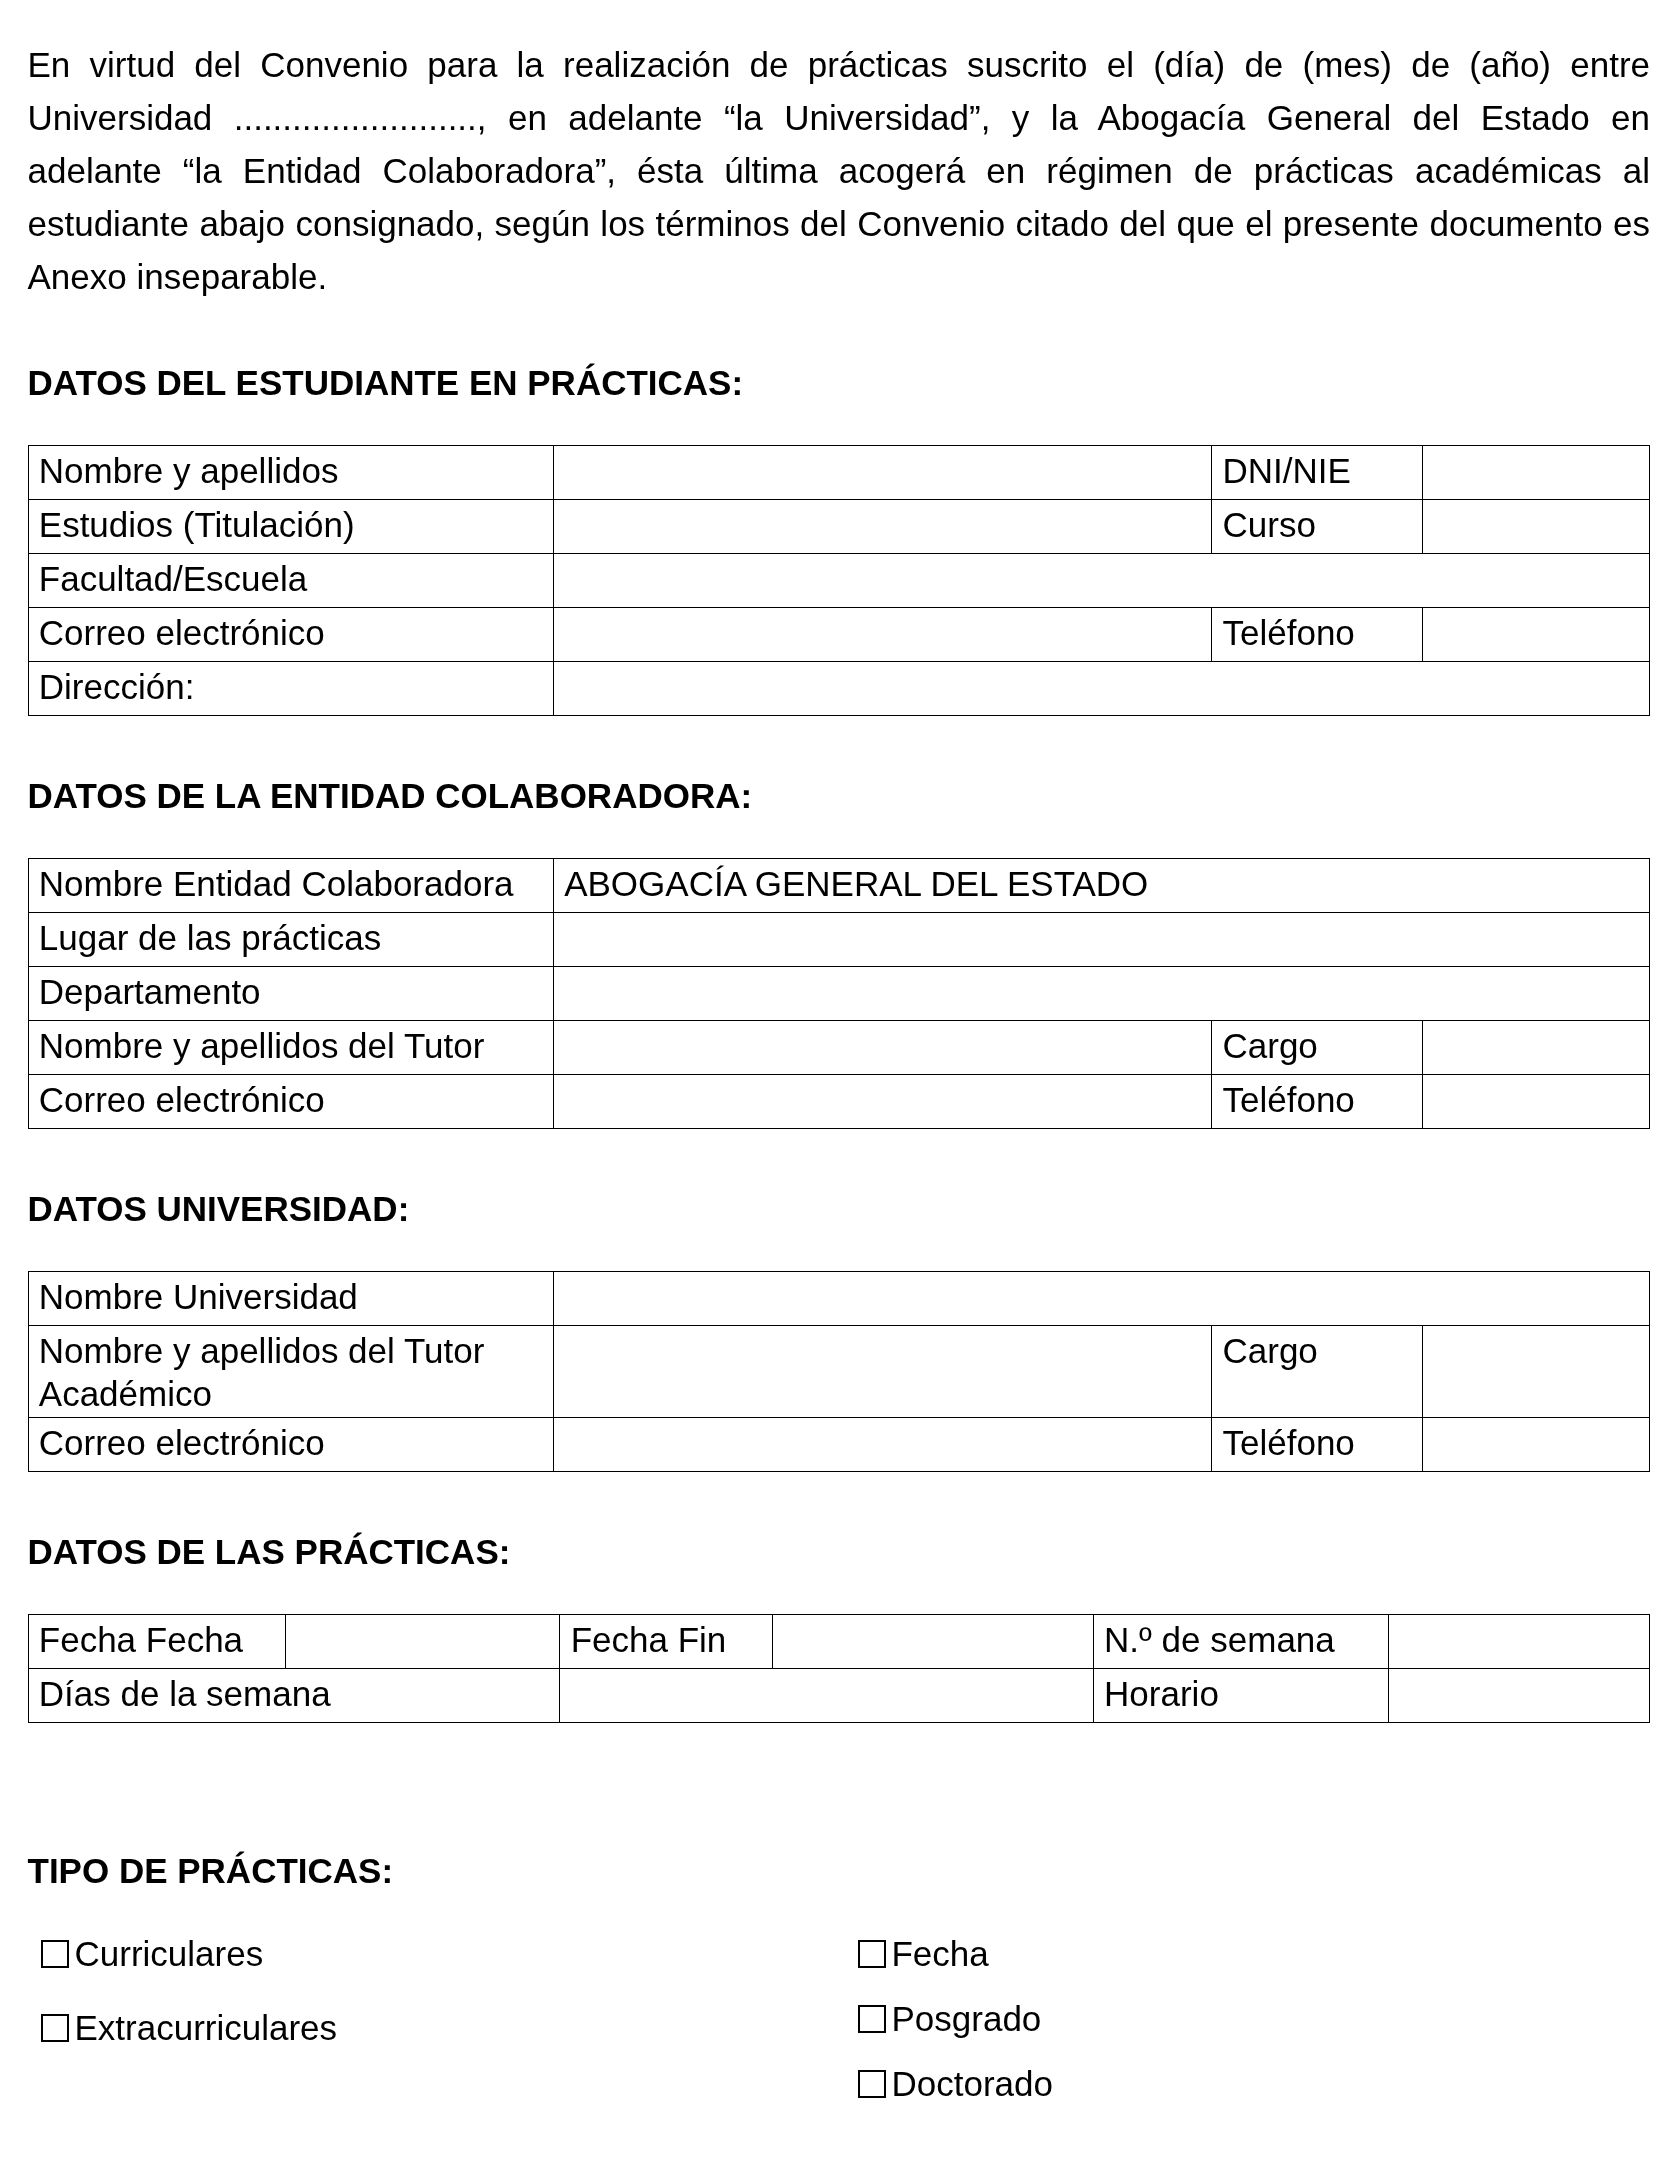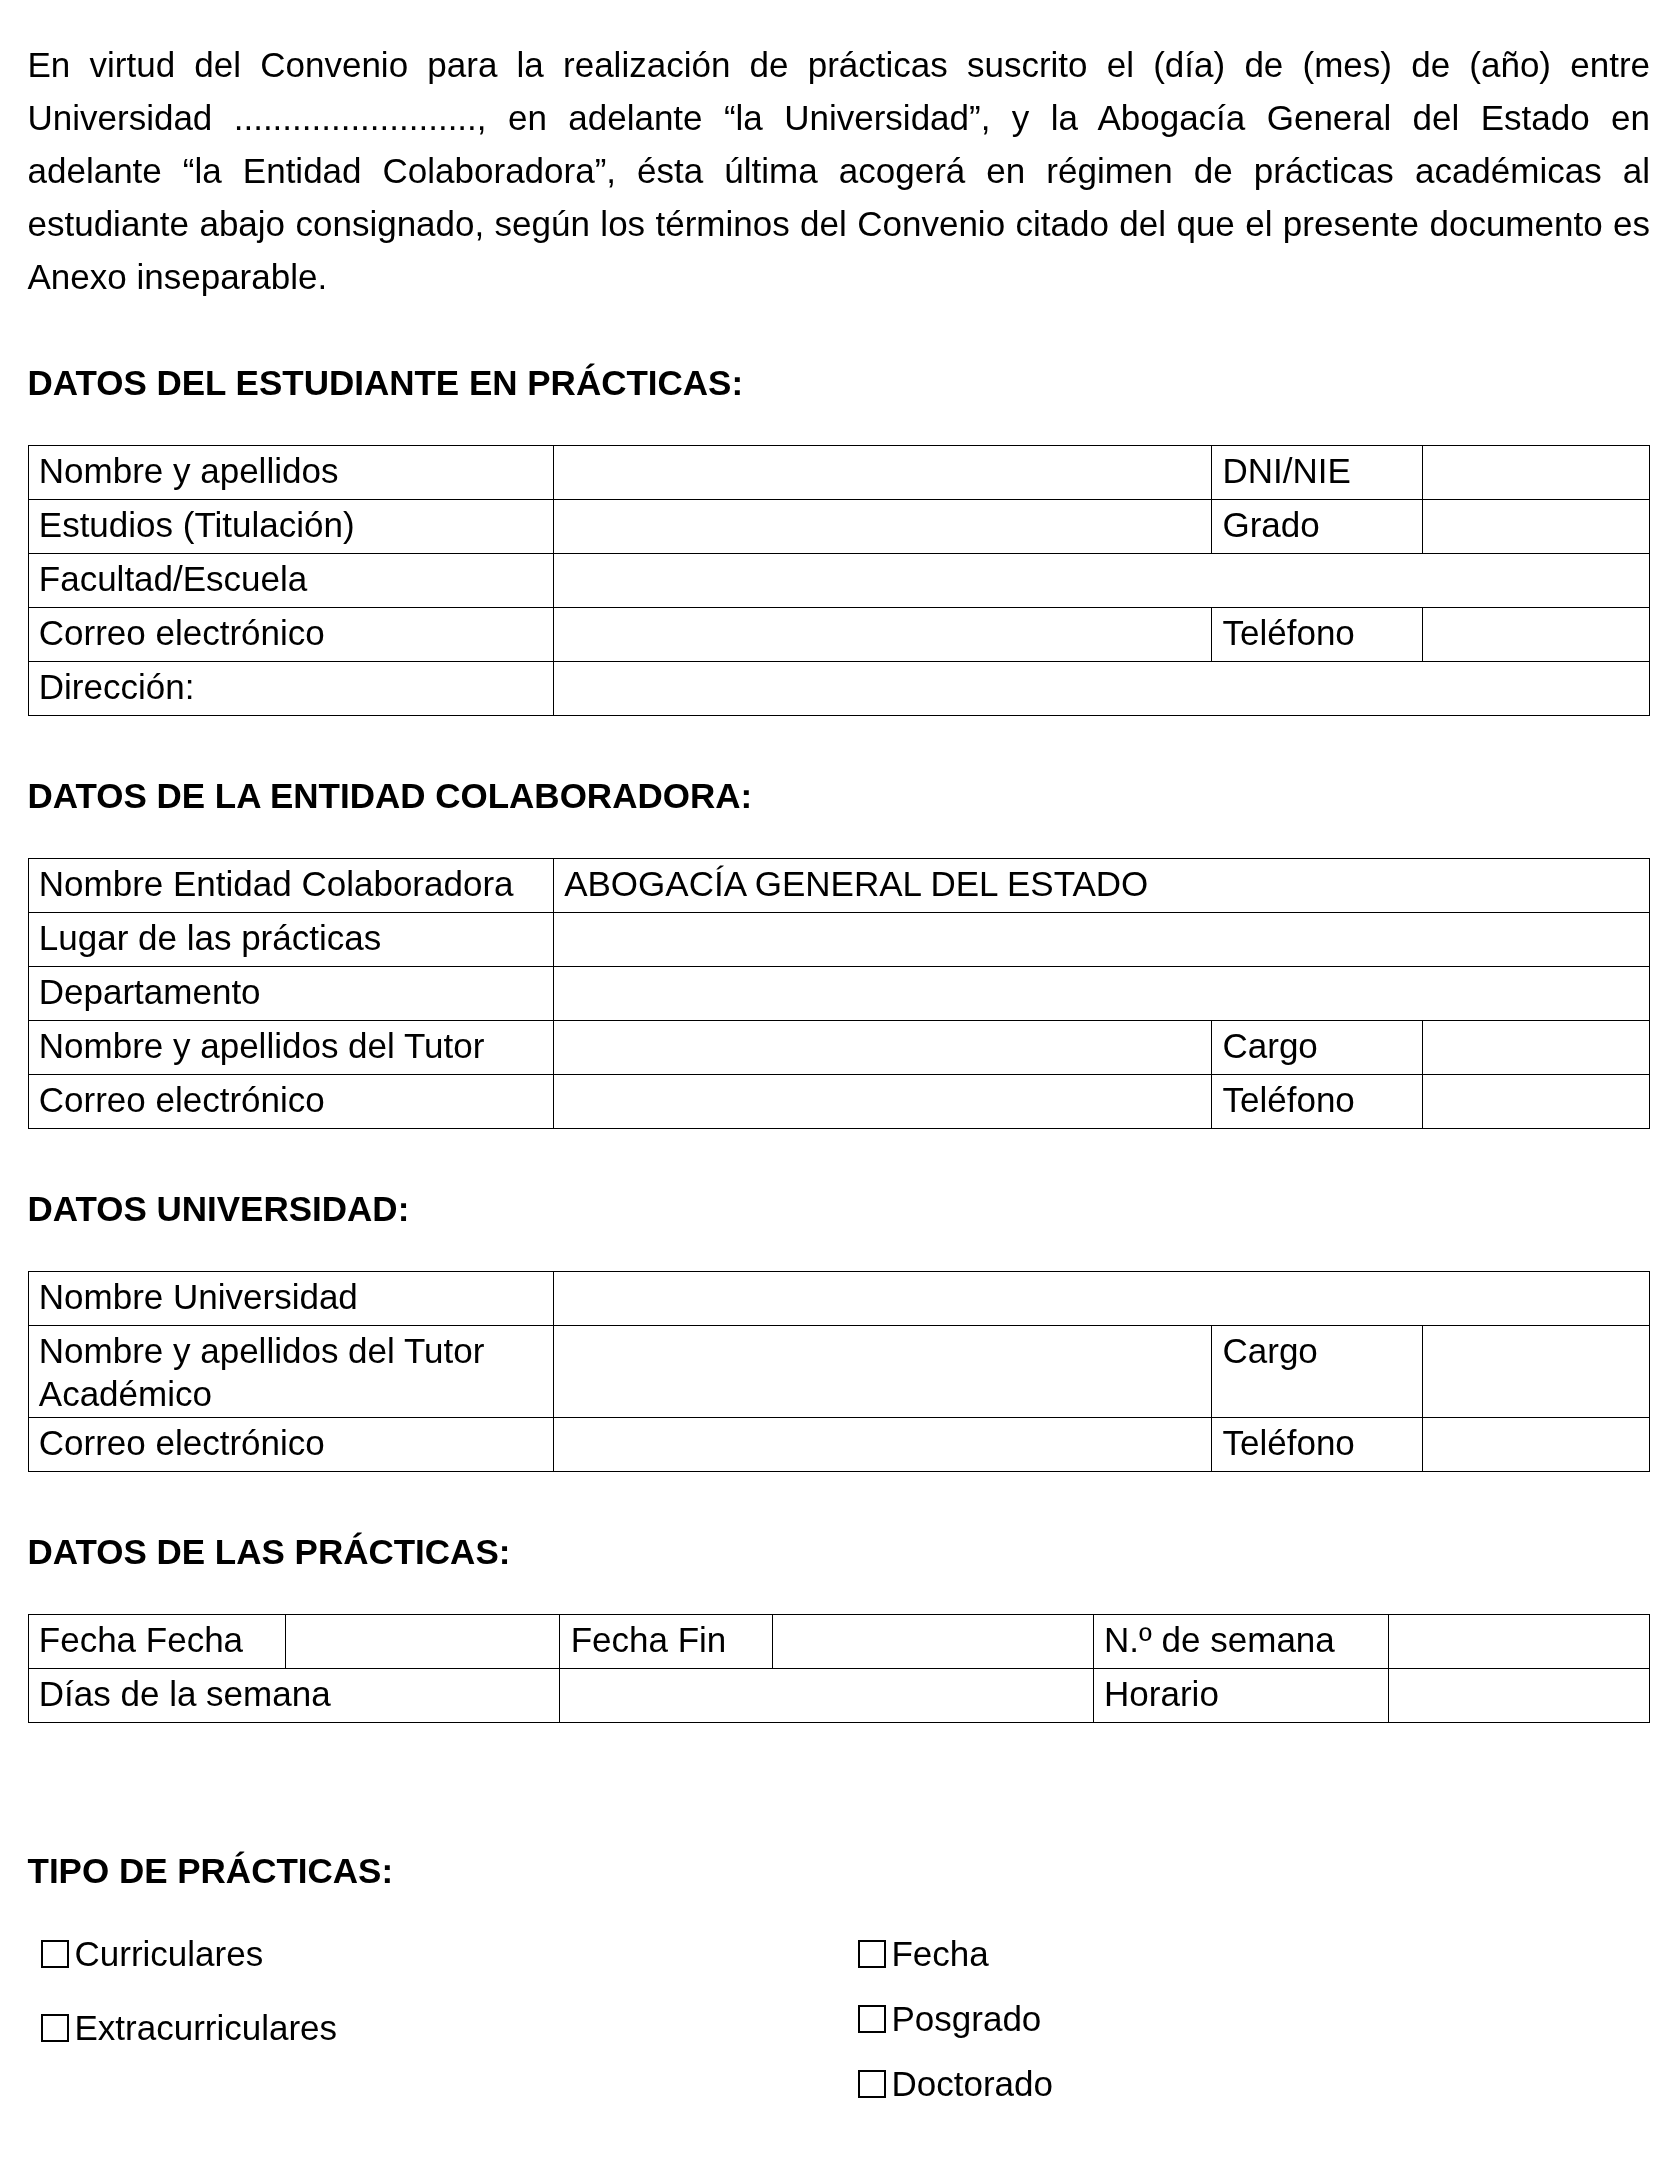--- a/index.html
+++ b/index.html
@@ -74,21 +74,21 @@
     <tbody>
       <tr>
         <td>Nombre y apellidos</td>
         <td></td>
         <td>DNI/NIE</td>
         <td></td>
       </tr>
       <tr>
         <td>Estudios (Titulación)</td>
         <td></td>
-        <td>Grado</td>
+        <td>Curso</td>
         <td></td>
       </tr>
       <tr>
         <td>Facultad/Escuela</td>
         <td colspan="3"></td>
       </tr>
       <tr>
         <td>Correo electrónico</td>
         <td></td>
         <td>Teléfono</td>

